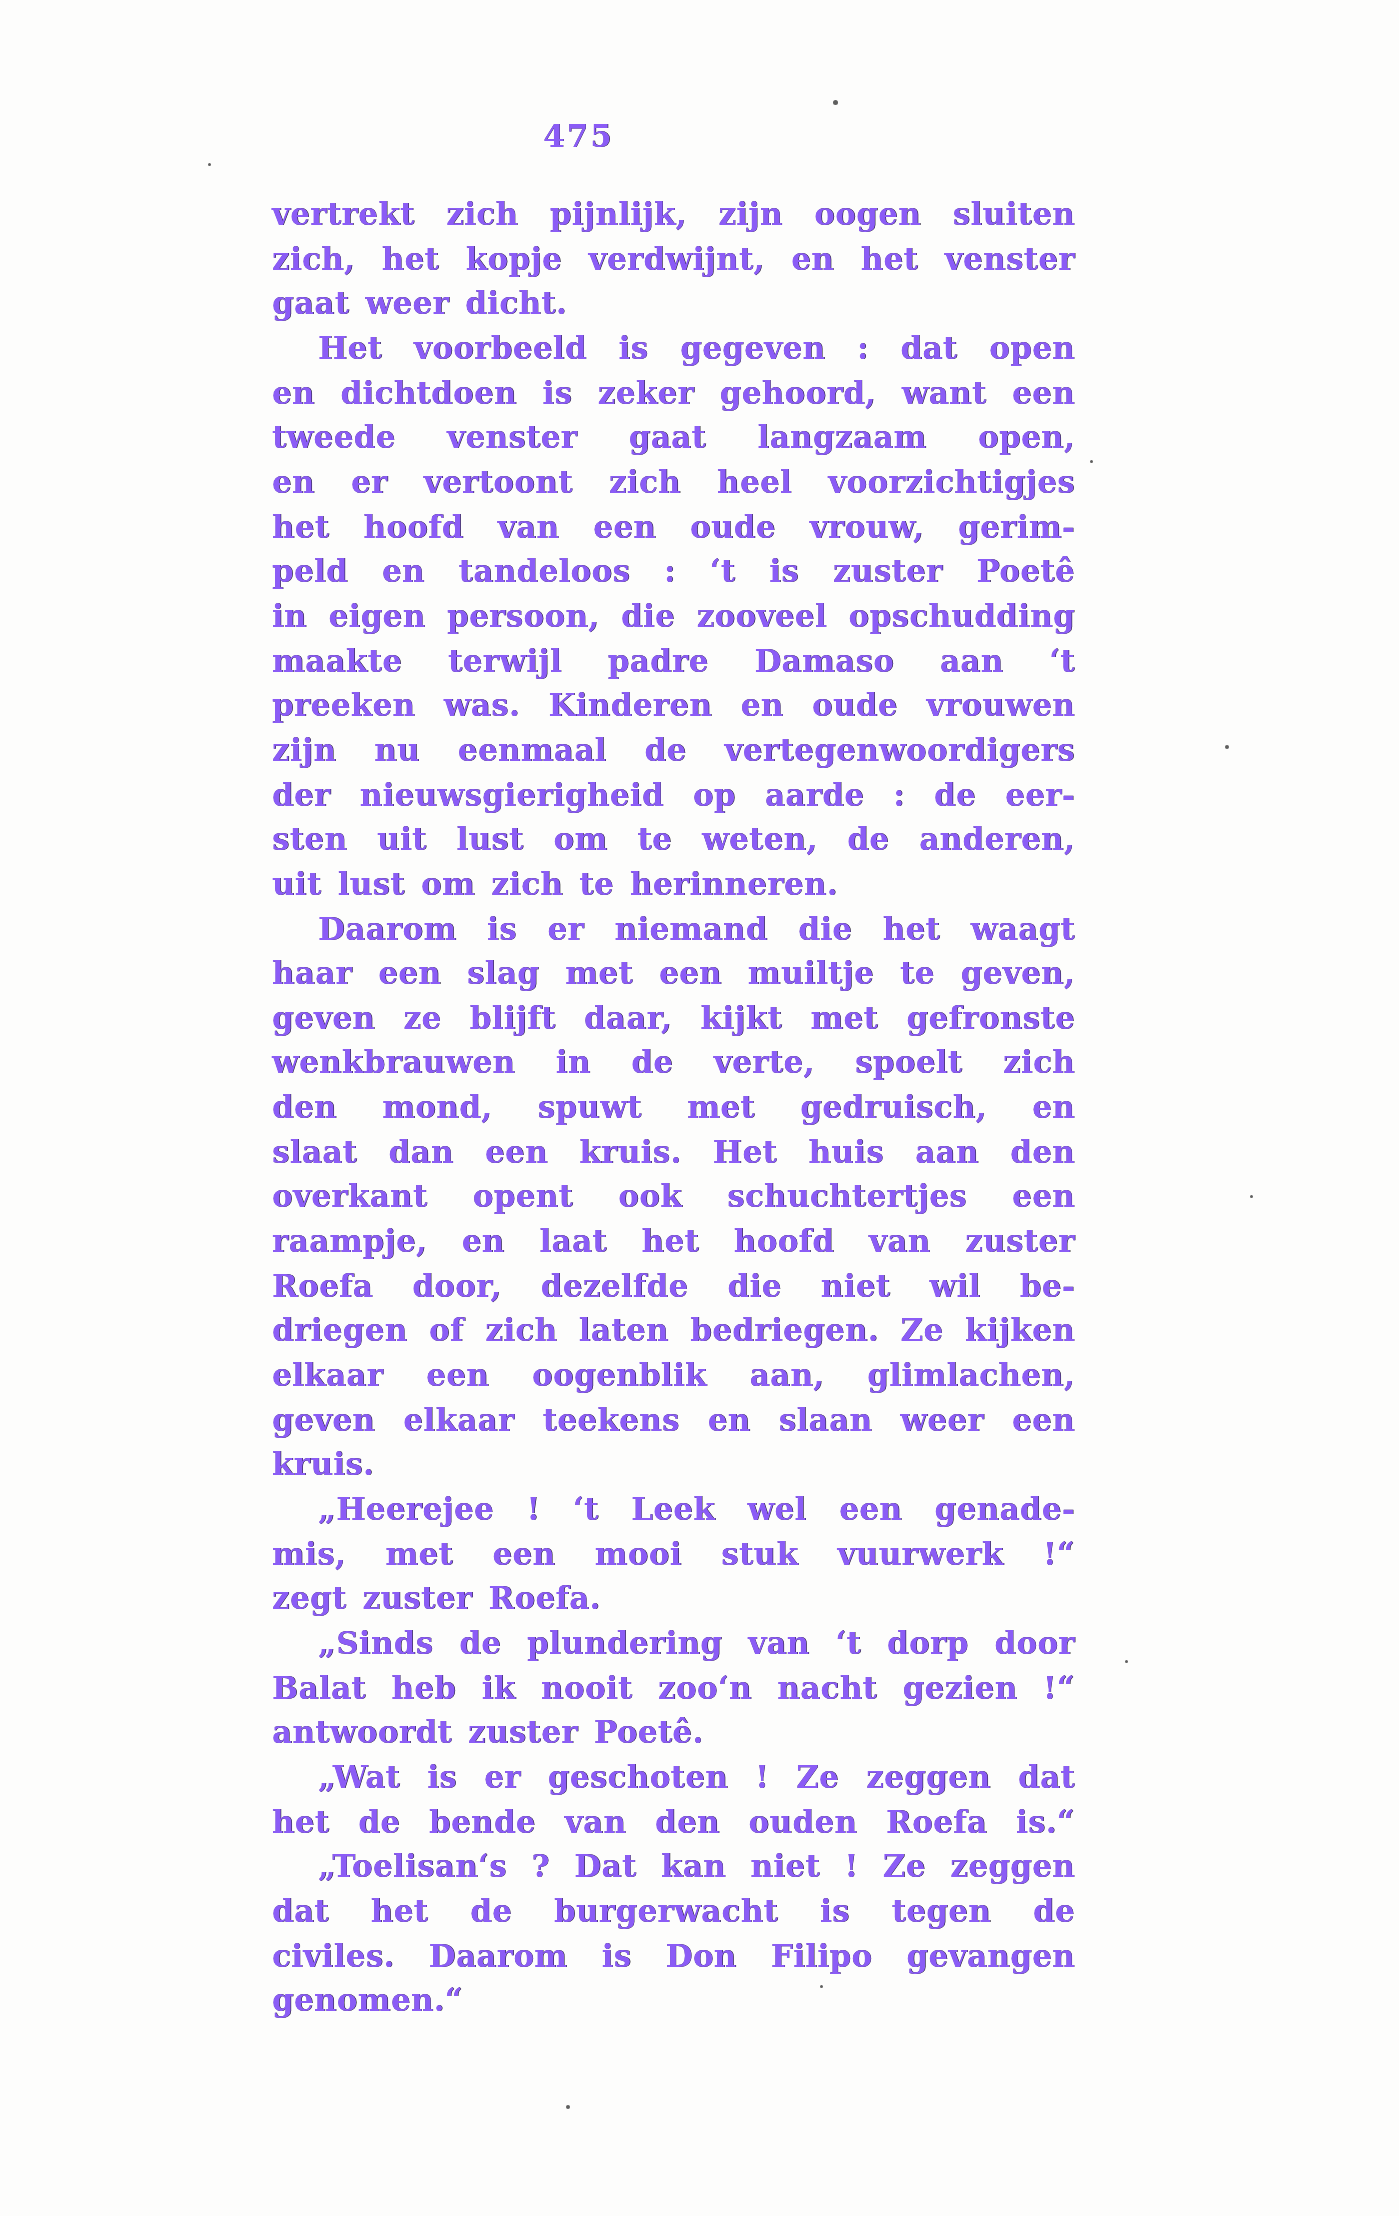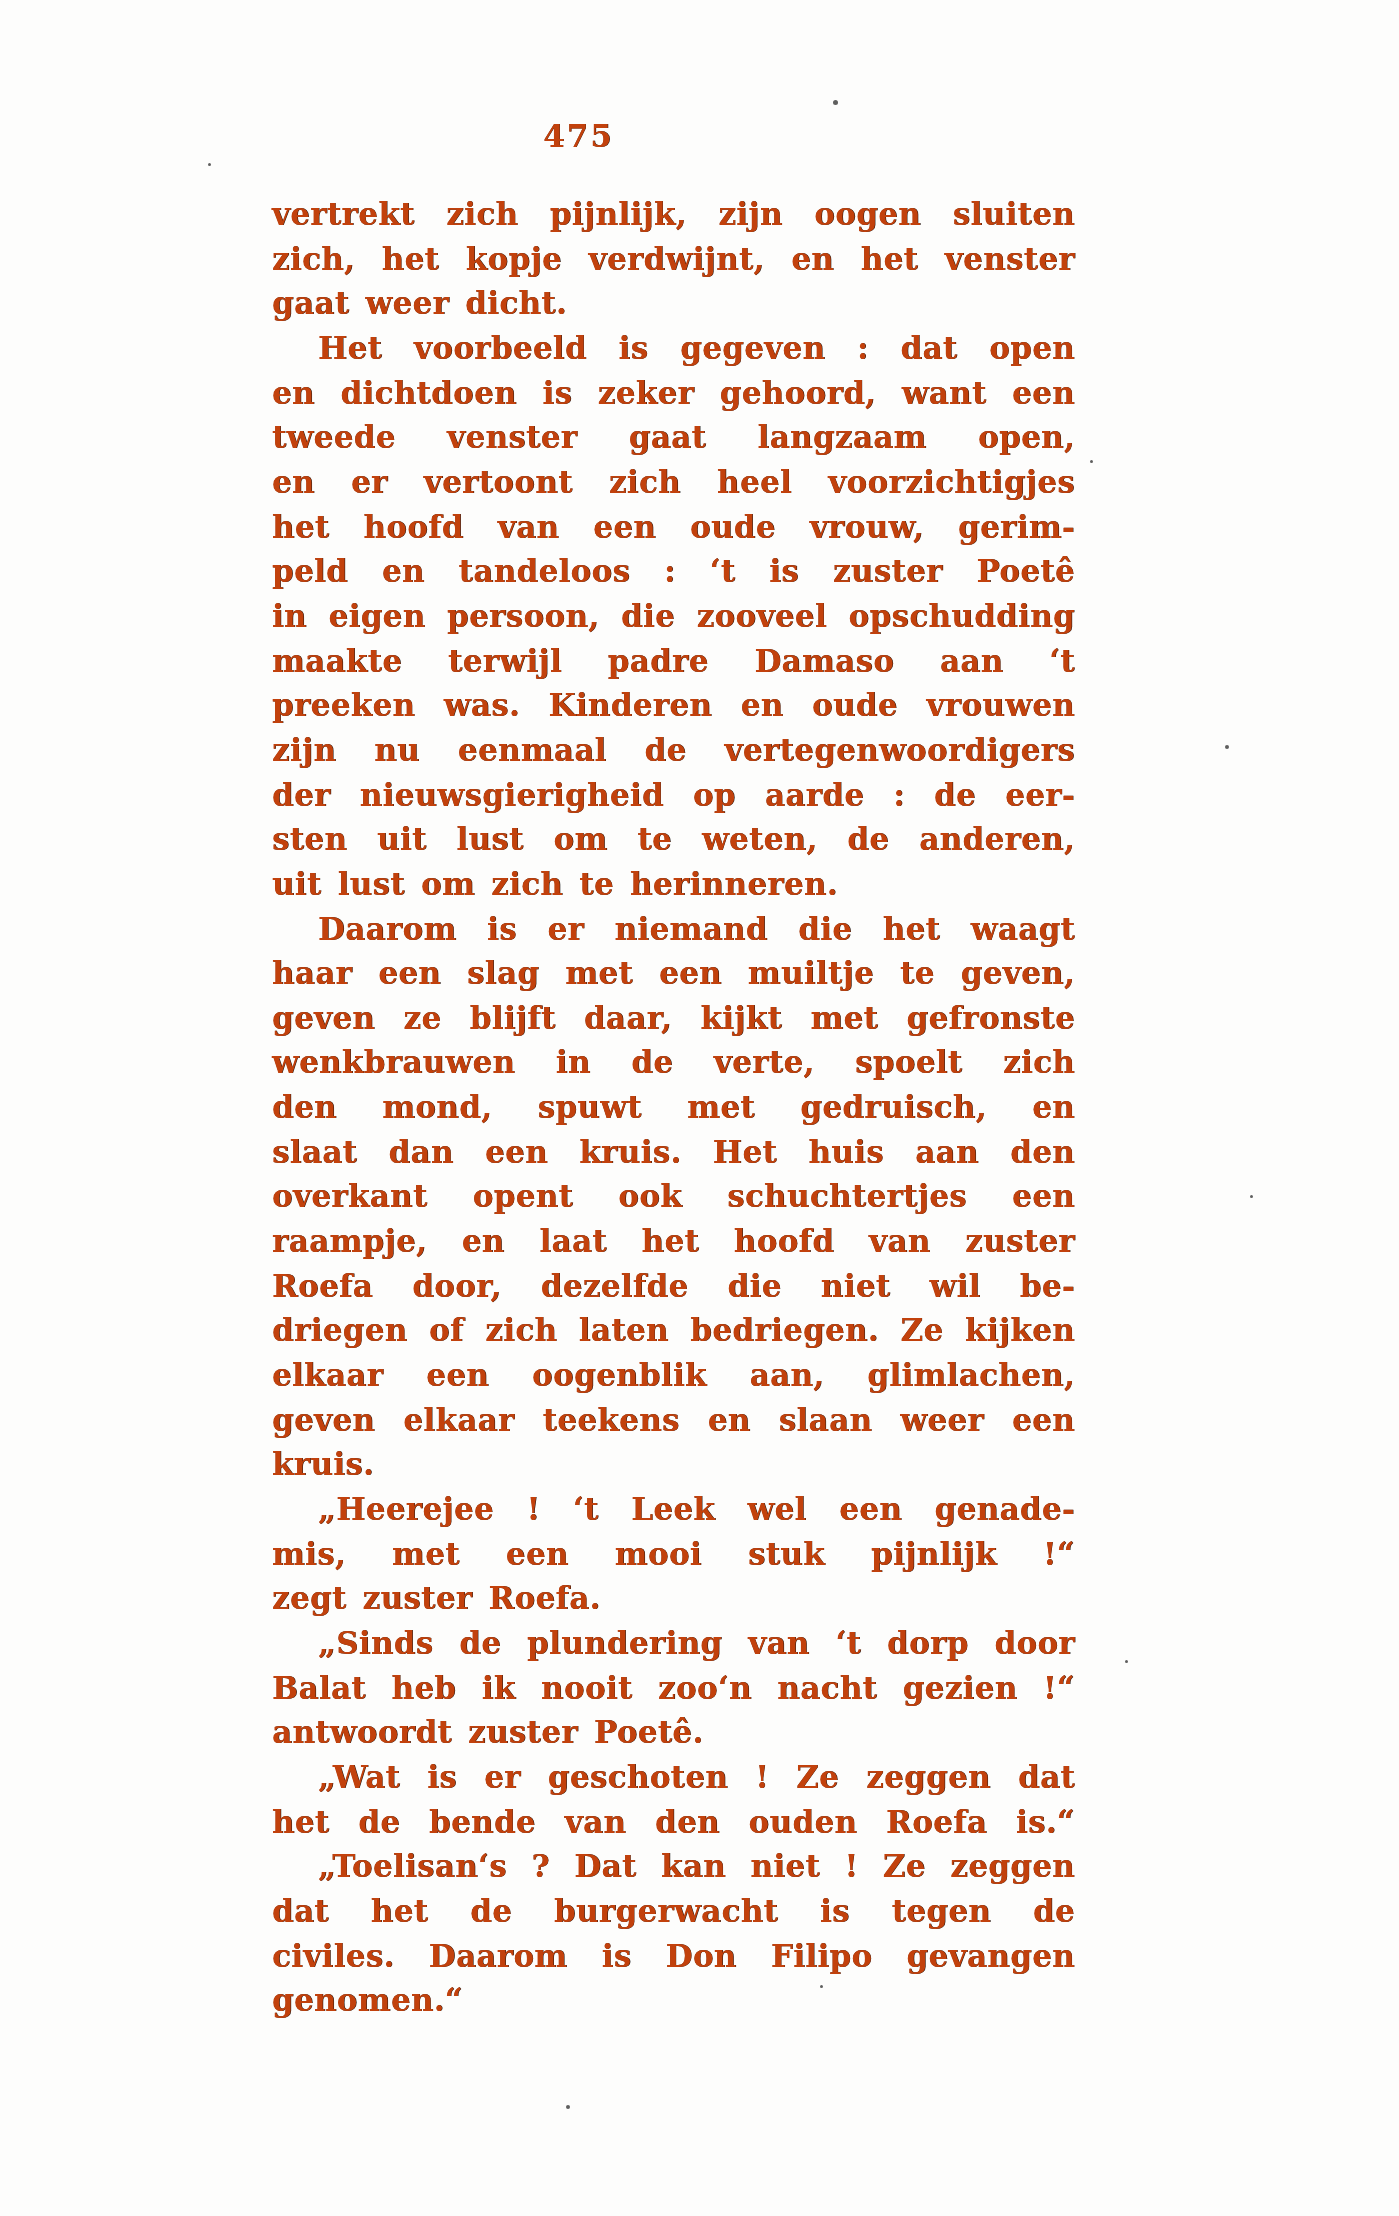--- a/index.html
+++ b/index.html
@@ -9,21 +9,21 @@
     height: 2216px;
     background: #fdfdfc;
     overflow: hidden;
     position: relative;
   }
   .paper {
     position: absolute;
     inset: 0;
     background: #fdfdfc;
     font-family: "DejaVu Serif", serif;
-    color: #c2410c;
+    color: #8b5cf6;
   }
   .page-number {
     position: absolute;
     top: 118px;
     left: 272px;
     width: 803px;
     text-align: center;
     transform: translateX(-95px);
     font-size: 31px;
     font-weight: 700;
@@ -92,21 +92,21 @@
       <div class="line justify">den mond, spuwt met gedruisch, en</div>
       <div class="line justify">slaat dan een kruis. Het huis aan den</div>
       <div class="line justify">overkant opent ook schuchtertjes een</div>
       <div class="line justify">raampje, en laat het hoofd van zuster</div>
       <div class="line justify">Roefa door, dezelfde die niet wil be-</div>
       <div class="line justify">driegen of zich laten bedriegen. Ze kijken</div>
       <div class="line justify">elkaar een oogenblik aan, glimlachen,</div>
       <div class="line justify">geven elkaar teekens en slaan weer een</div>
       <div class="line">kruis.</div>
       <div class="line justify indent">„Heerejee ! ‘t Leek wel een genade-</div>
-      <div class="line justify">mis, met een mooi stuk pijnlijk !“</div>
+      <div class="line justify">mis, met een mooi stuk vuurwerk !“</div>
       <div class="line">zegt zuster Roefa.</div>
       <div class="line justify indent">„Sinds de plundering van ‘t dorp door</div>
       <div class="line justify">Balat heb ik nooit zoo‘n nacht gezien !“</div>
       <div class="line">antwoordt zuster Poetê.</div>
       <div class="line justify indent">„Wat is er geschoten ! Ze zeggen dat</div>
       <div class="line justify">het de bende van den ouden Roefa is.“</div>
       <div class="line justify indent"><span>„</span><span class="italic">Toelisan‘s</span><span> ? Dat kan niet ! Ze zeggen</span></div>
       <div class="line justify">dat het de burgerwacht is tegen de</div>
       <div class="line justify"><span class="italic">civiles</span><span>. Daarom is Don Filipo gevangen</span></div>
       <div class="line">genomen.“</div>

